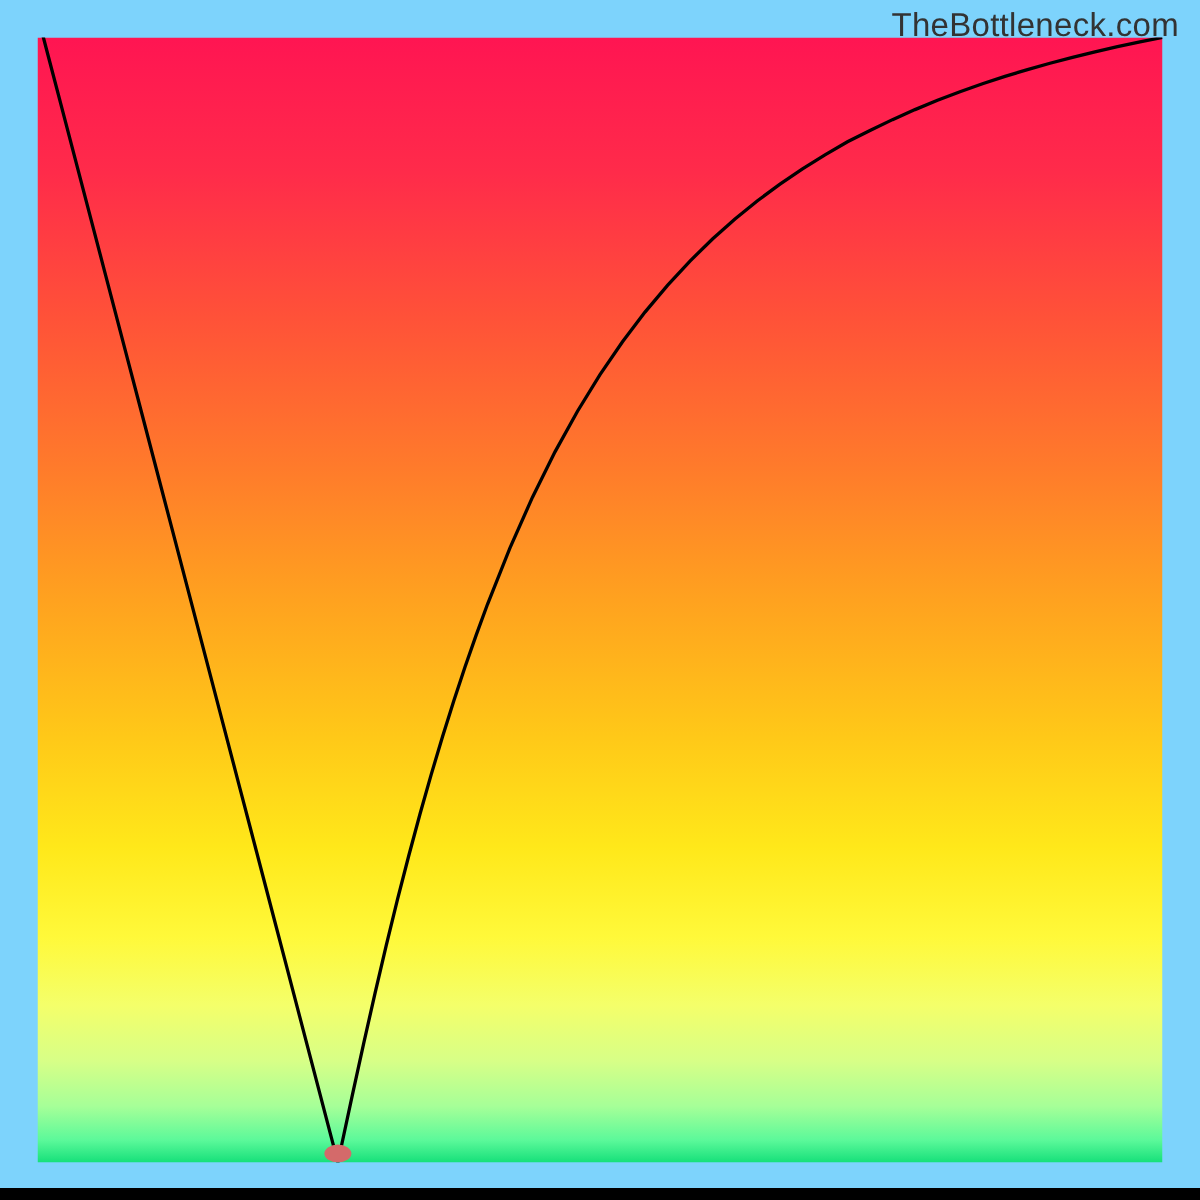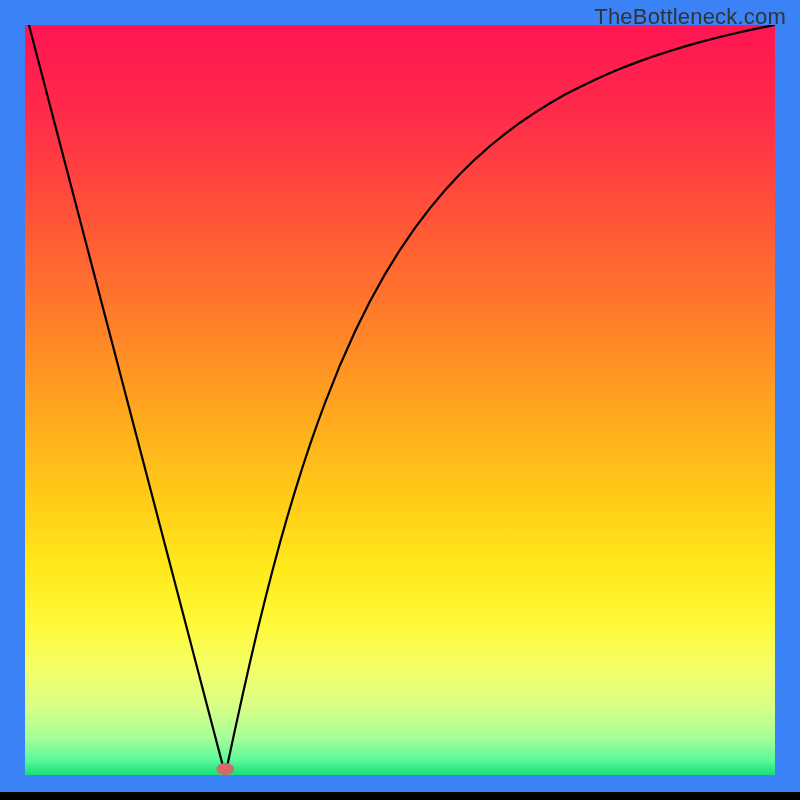--- a/index.html
+++ b/index.html
@@ -8,21 +8,21 @@
     width: 800px;
     height: 800px;
     background: #000;
     font-family: Arial, Helvetica, sans-serif;
     overflow: hidden;
   }
   .outer {
     position: relative;
     width: 800px;
     height: 792px;
-    background: #3b82f6;
+    background: #7dd3fc;
   }
   .watermark {
     position: absolute;
     top: 4px;
     right: 14px;
     color: #333;
     font-size: 22px;
     font-weight: 500;
     letter-spacing: 0.2px;
     z-index: 50;

